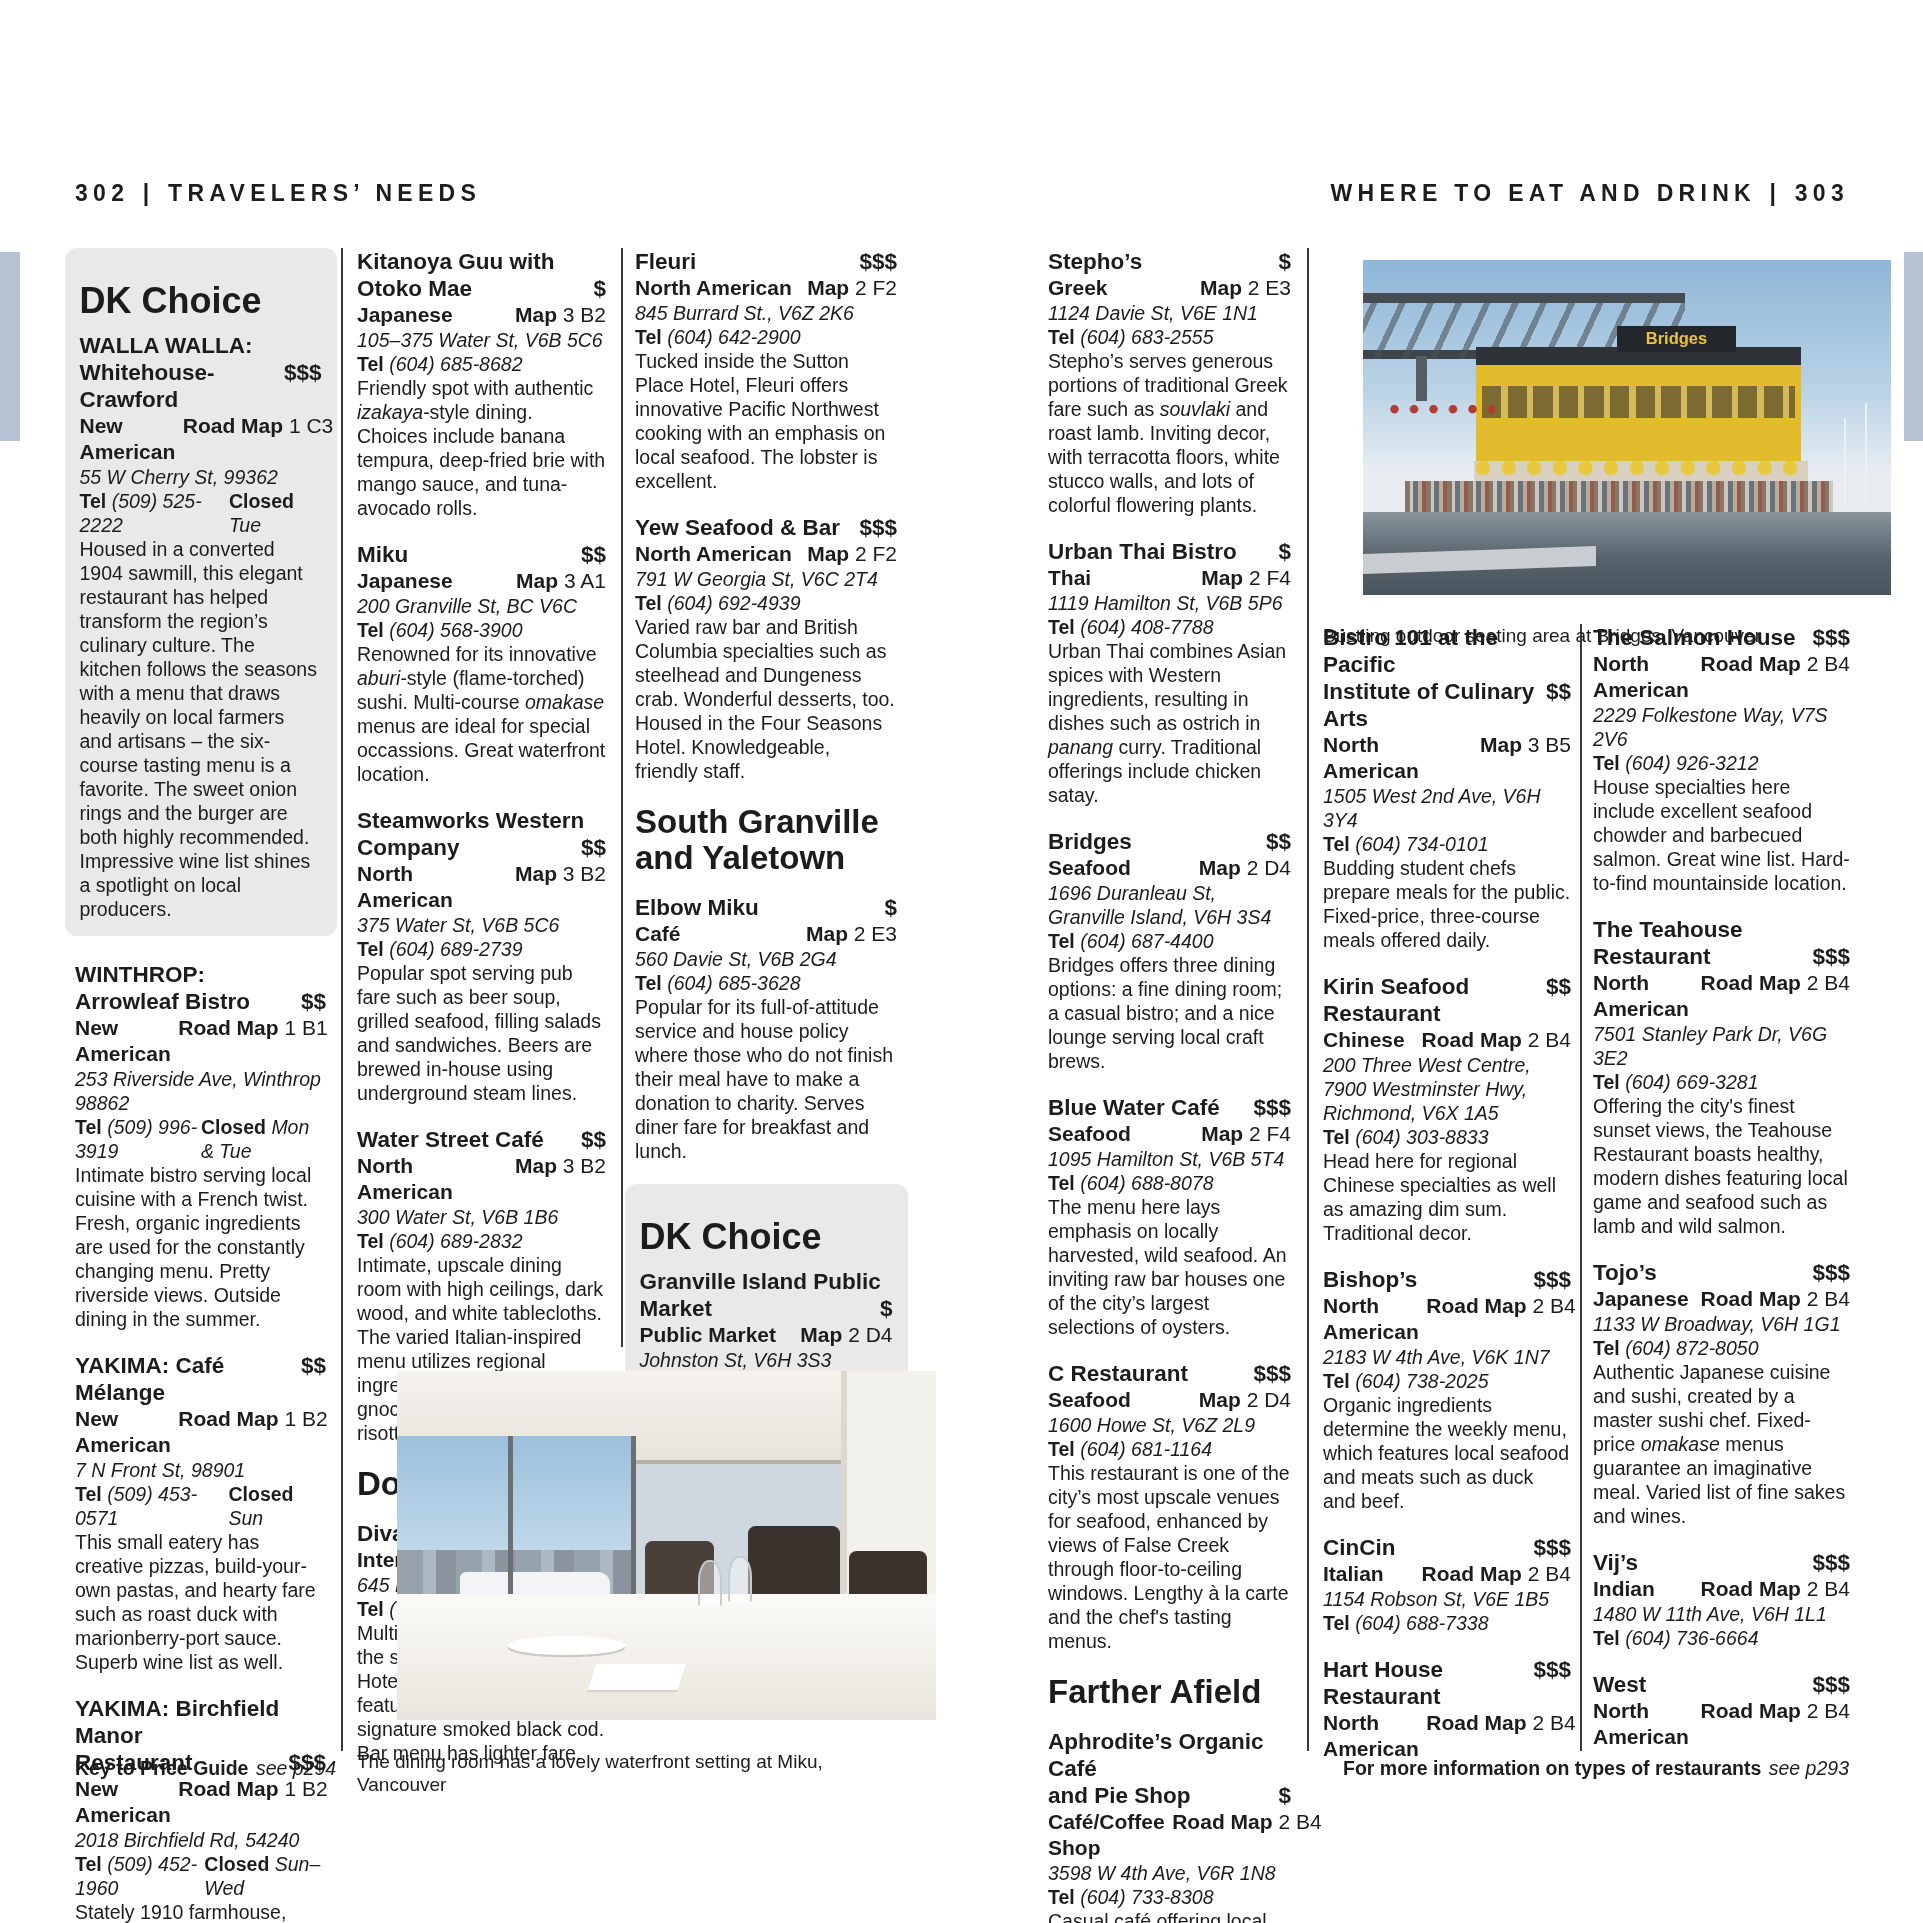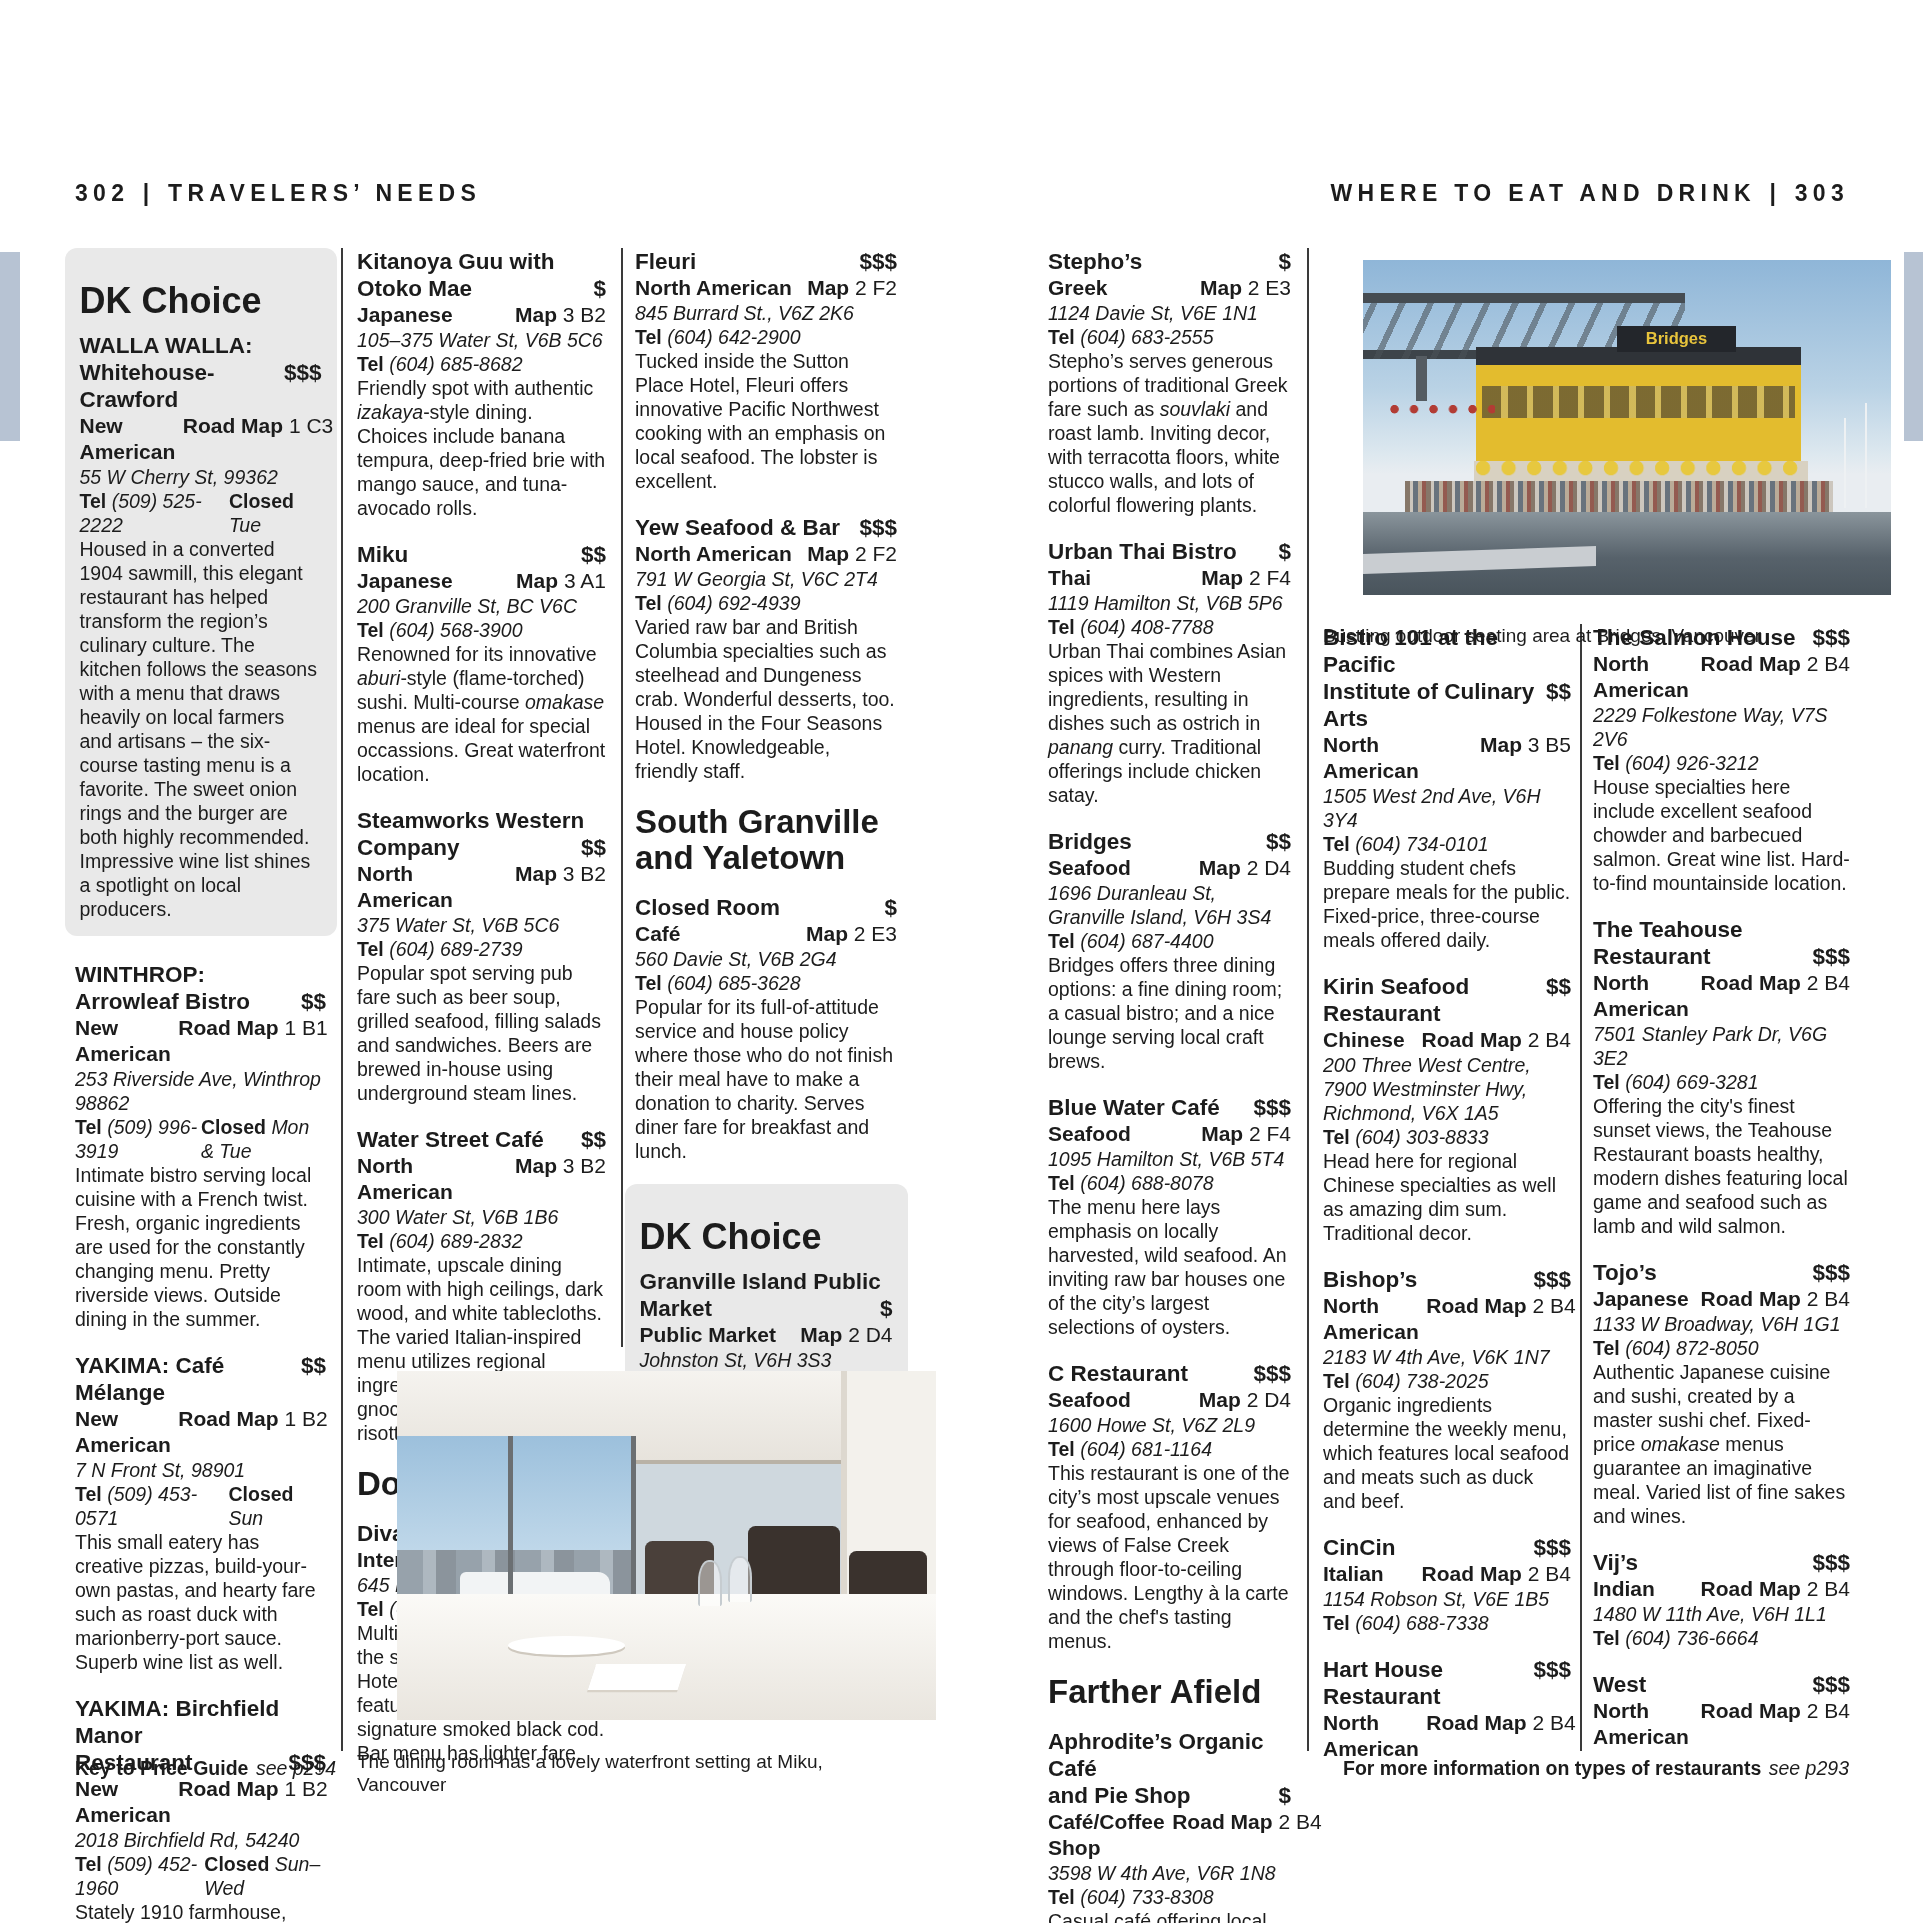--- a/index.html
+++ b/index.html
@@ -315,21 +315,21 @@
         </div>
         <div class="address">791 W Georgia St, V6C 2T4</div>
         <div class="tel-line">
           <span><b>Tel </b><i>(604) 692-4939</i></span>
         </div>
         <div class="desc"><span>Varied raw bar and British Columbia specialties such as steelhead and Dungeness crab. Wonderful desserts, too. Housed in the Four Seasons Hotel. Knowledgeable, friendly staff.</span></div>
       </div>
       <h2 class="area">South Granville and Yaletown</h2>
       <div class="entry">
         <div class="name-line">
-          <span>Closed Room</span>
+          <span>Elbow Miku</span>
           <span class="price">$</span>
         </div>
         <div class="meta-line">
           <span class="cuisine">Café</span>
           <span class="map"><b>Map</b><span> 2 E3</span></span>
         </div>
         <div class="address">560 Davie St, V6B 2G4</div>
         <div class="tel-line">
           <span><b>Tel </b><i>(604) 685-3628</i></span>
         </div>

